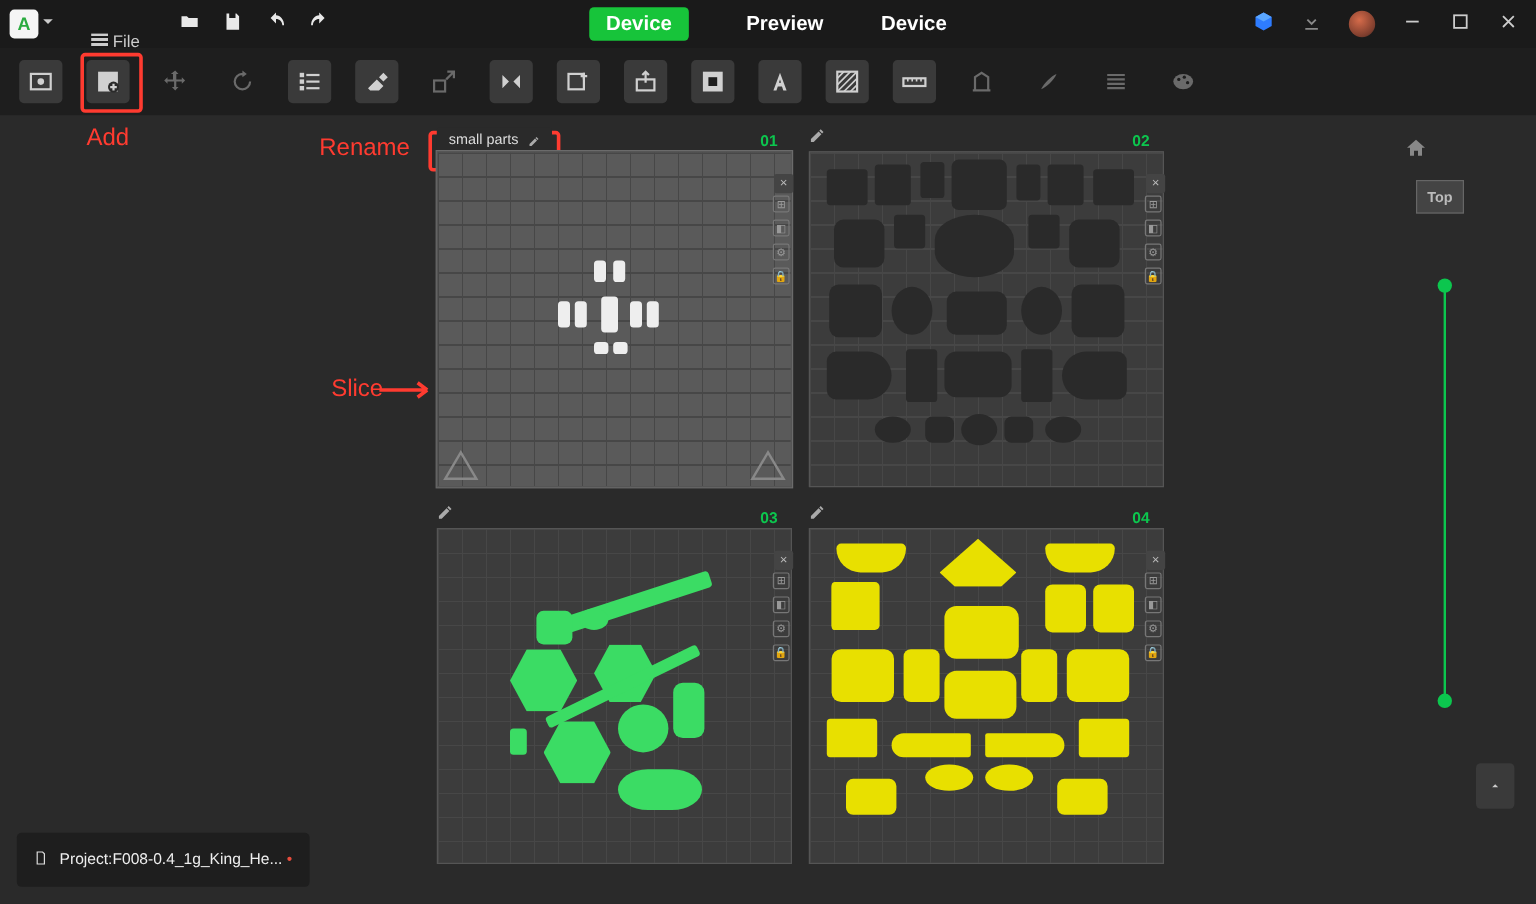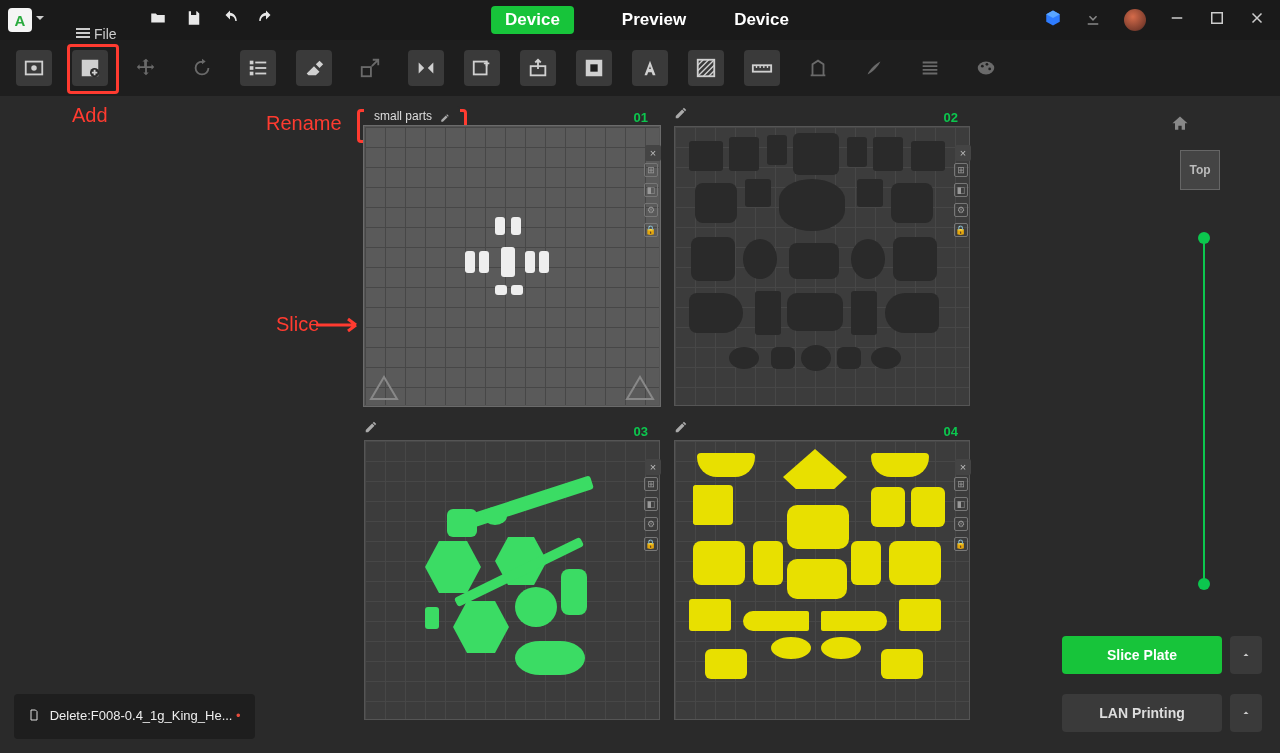--- a/index.html
+++ b/index.html
@@ -94,21 +94,21 @@
   .plate-corner { position:absolute; bottom:4px; width:30px; height:26px; }
   .plate-corner svg { width:30px; height:26px; }
   .plate-corner.l { left:4px; } .plate-corner.r { right:4px; }
 
   
   .shape { position:absolute; border-radius:3px; }
 
   
   .home-btn { position:absolute; top:18px; right:90px; width:20px; height:20px; }
   .top-cube {
-    position:absolute; top:54px; right:60px; width:40px; height:40px;
+    position:absolute; top:54px; right:60px; width:40px; height:28px;
     background:#444; border:1px solid #666; display:flex; align-items:center; justify-content:center;
     color:#bbb; font-size:12px; font-weight:600;
   }
   .zoom-track {
     position:absolute; top:142px; right:75px; width:2px; height:346px; background:#0cc64e;
   }
   .zoom-track .knob {
     position:absolute; left:-5px; width:12px; height:12px; background:#0cc64e; border-radius:50%;
   }
   .zoom-track .knob.top { top:-6px; } .zoom-track .knob.bot { bottom:-6px; }
@@ -471,43 +471,30 @@
     </svg>
   <div class="top-cube">
       <span>Top</span>
     </div>
   <div class="zoom-track">
     <div class="knob top"></div>
     <div class="knob bot"></div>
   </div>
 
   <div class="action-row first">
-    <div class="btn-primary">
-        <span>Slice Plate</span>
-      </div>
     <div class="btn-caret">
         <svg width="12" height="12" viewBox="0 0 24 24" fill="#ccc">
           <path d="M7 14l5-5 5 5z"></path>
         </svg>
       </div>
   </div>
-  <div class="action-row second">
-    <div class="btn-secondary">
-        <span>LAN Printing</span>
-      </div>
-    <div class="btn-caret">
-        <svg width="12" height="12" viewBox="0 0 24 24" fill="#ccc">
-          <path d="M7 14l5-5 5 5z"></path>
-        </svg>
-      </div>
-  </div>
 
   <div class="status-box">
     <div>
       <svg viewBox="0 0 24 24">
           <path d="M6 2h9l3 3v17H6z" fill="none" stroke="#ddd" stroke-width="2"></path>
         </svg>
-      <span>Delete:</span><span>F008-0.4_1g_King_He...</span>
+      <span>Project:</span><span>F008-0.4_1g_King_He...</span>
       <span class="dot"> •</span>
     </div>
   </div>
 
 </div>
 
 </body></html>

